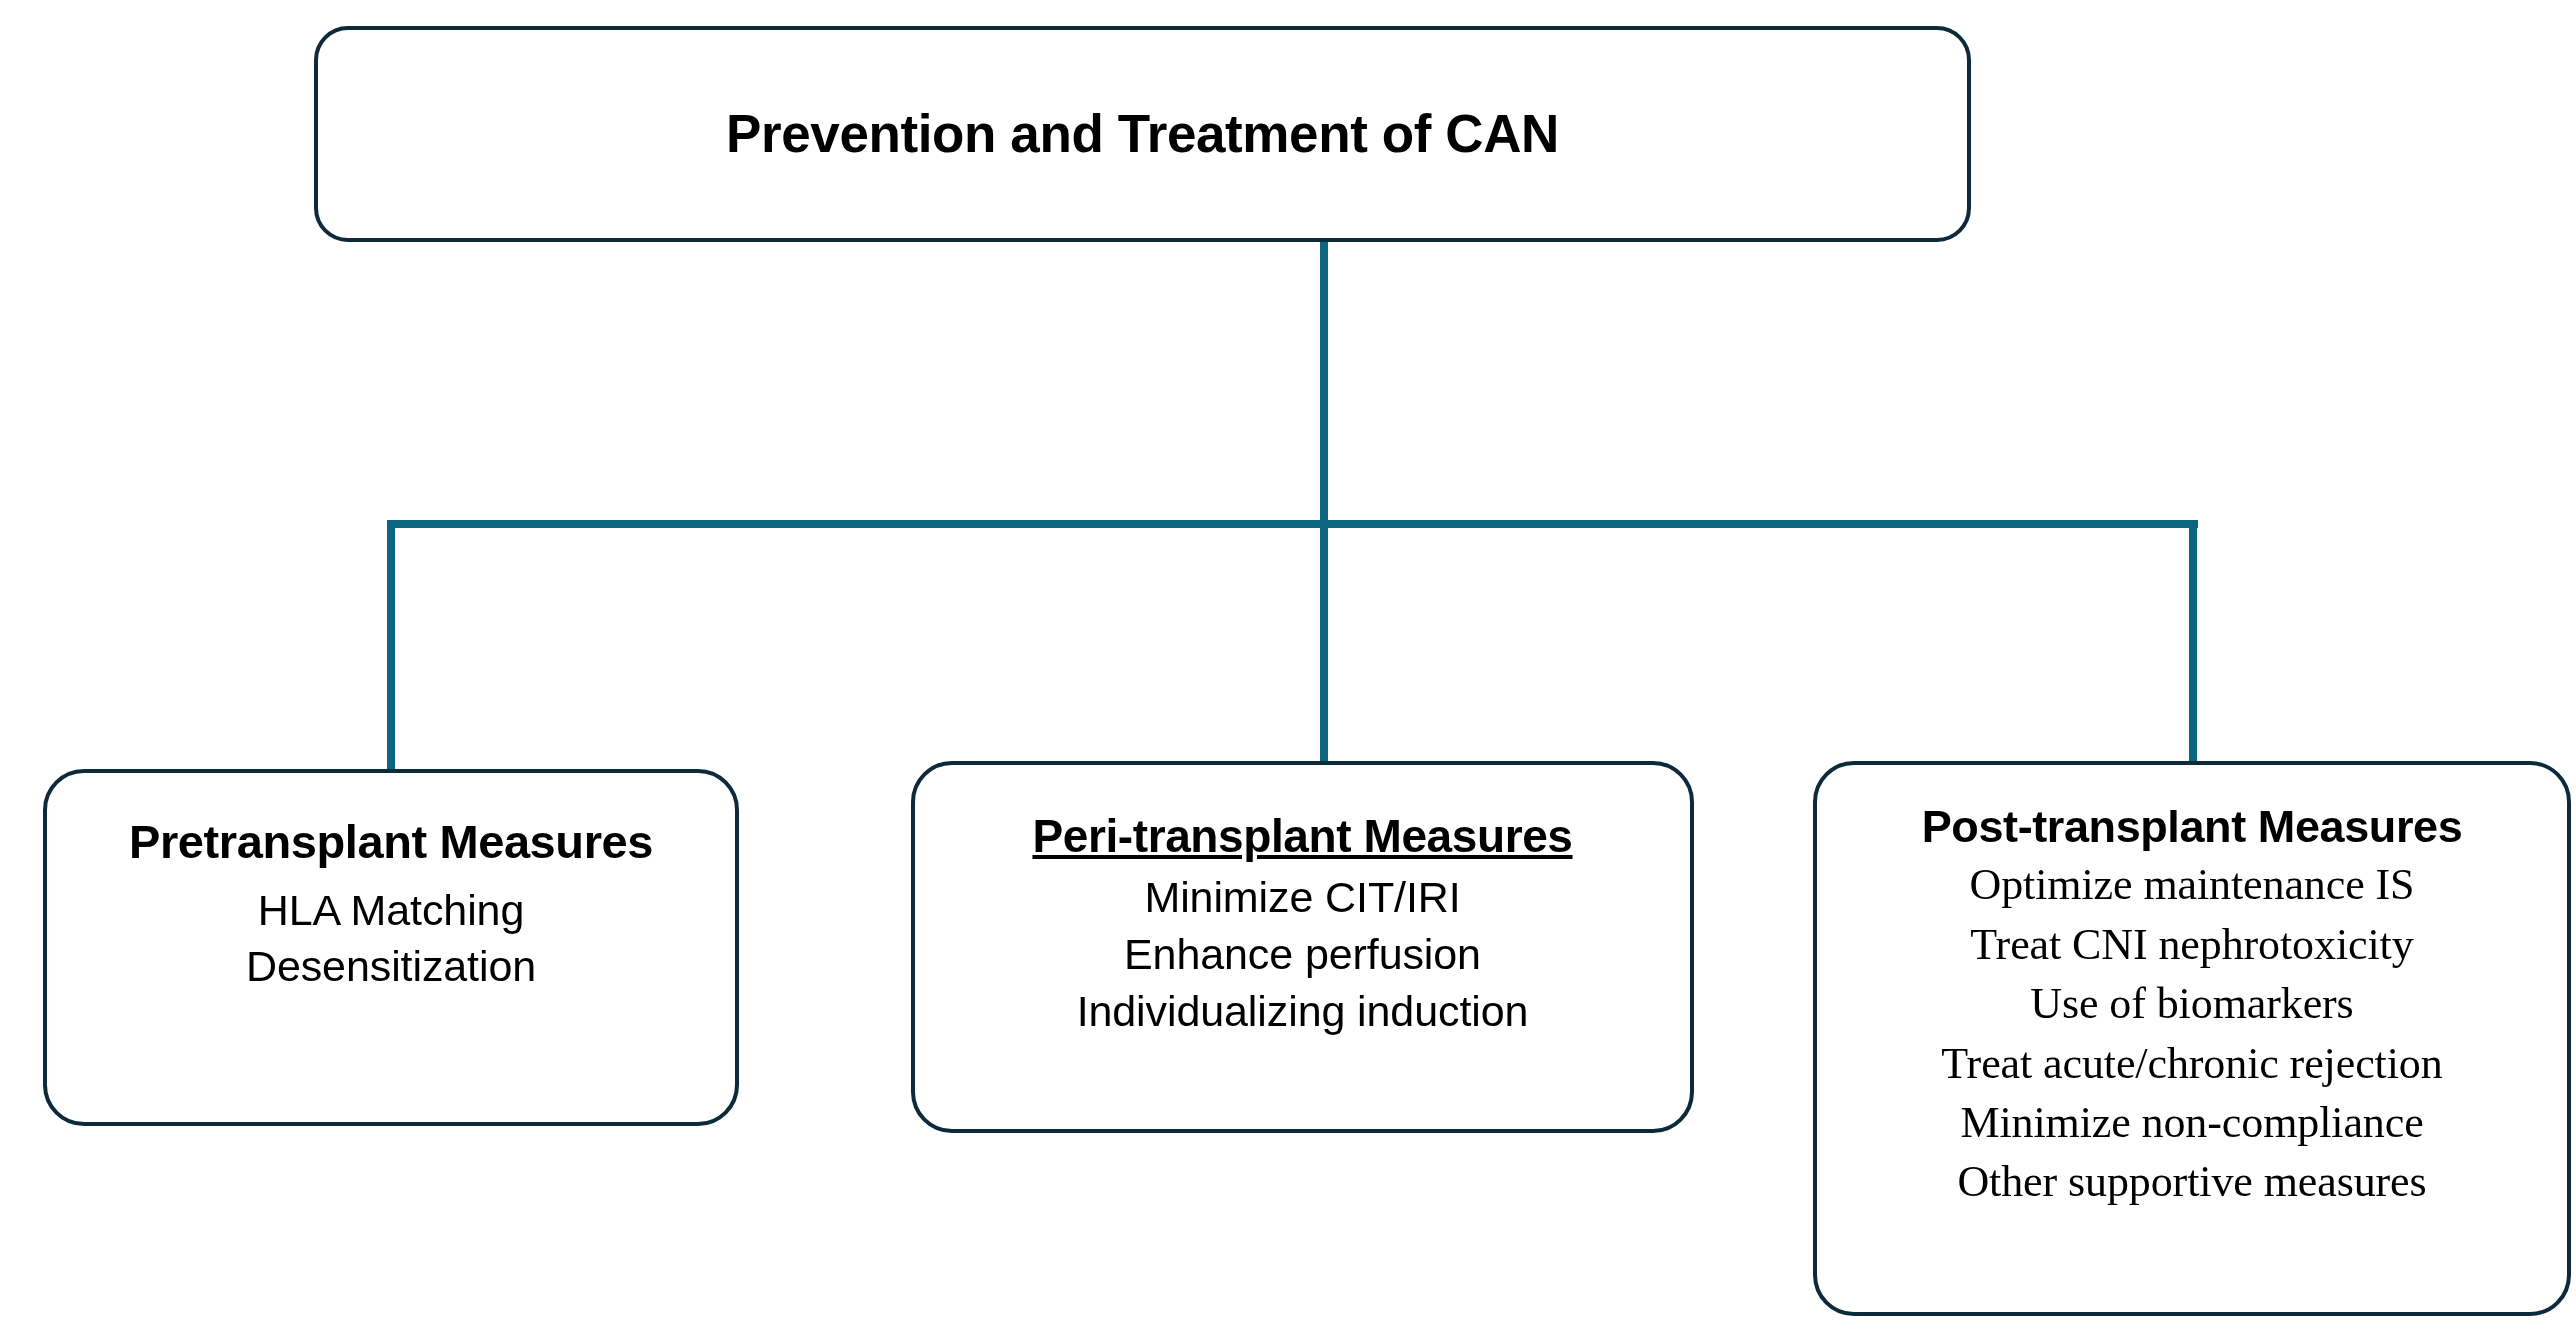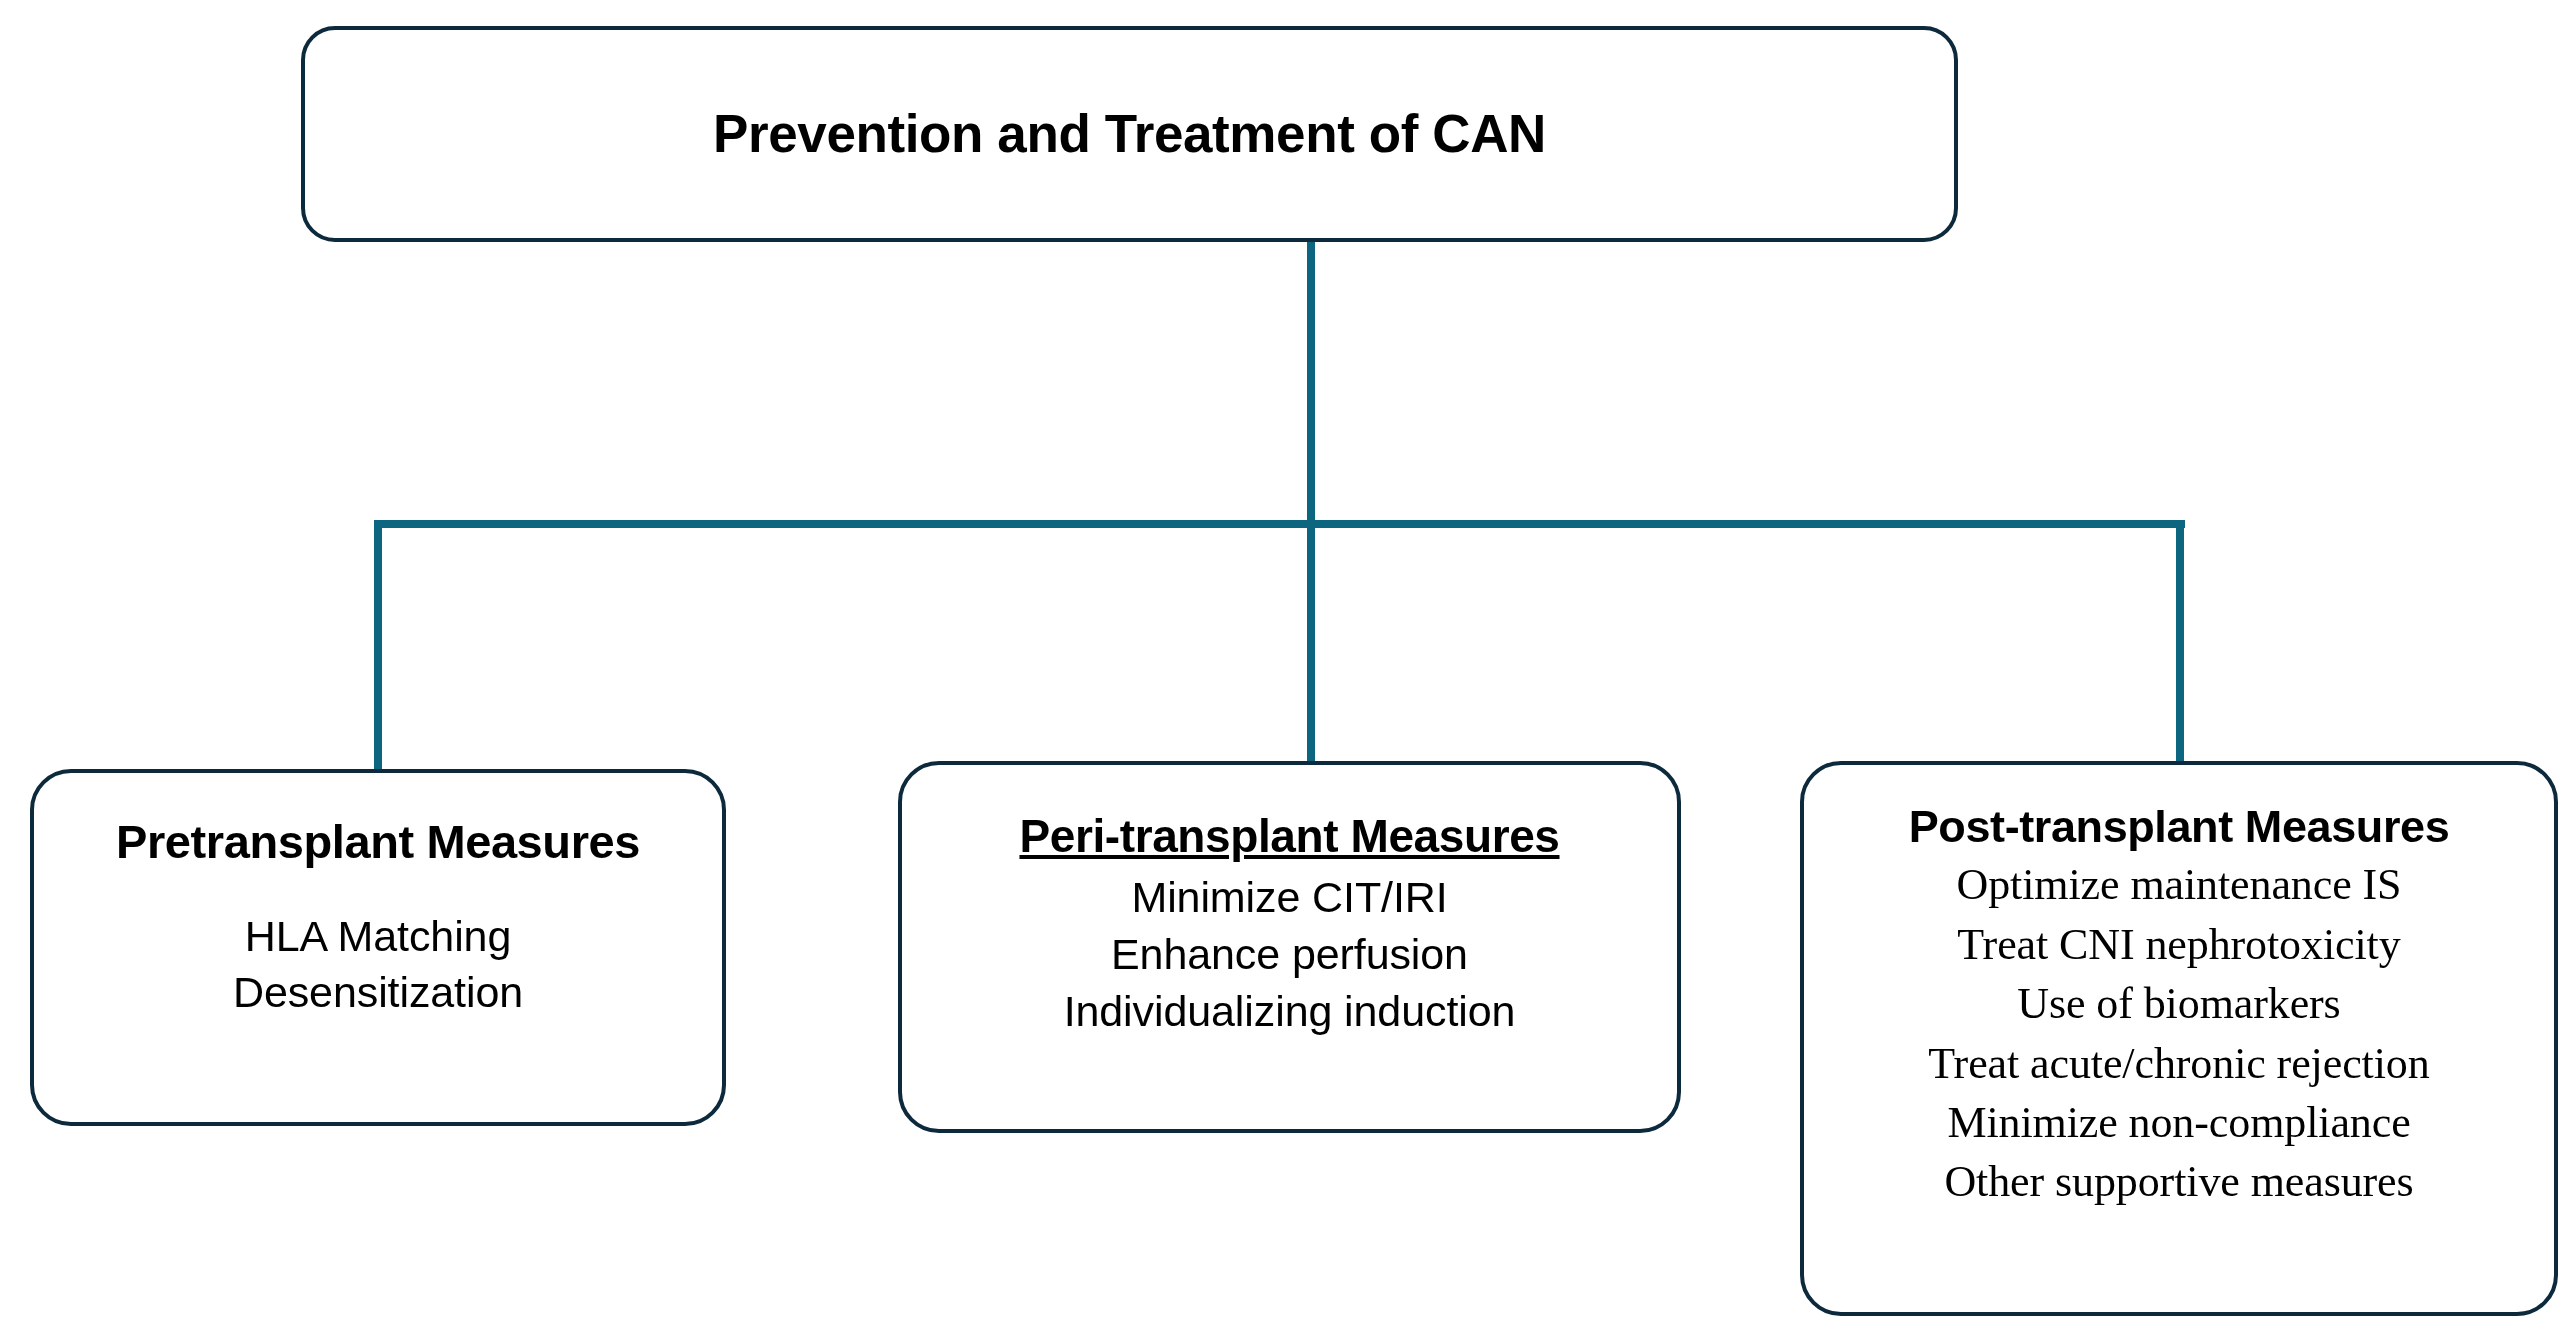--- a/index.html
+++ b/index.html
@@ -11,21 +11,21 @@
     width: 2576px;
     height: 1342px;
     position: relative;
     overflow: hidden;
     font-family: "Liberation Sans", sans-serif;
     -webkit-font-smoothing: antialiased;
   }
 
   #diagram-canvas {
     position: absolute;
-    left: 4px;
+    left: 17px;
     top: 0;
     width: 2136px;
     height: 1342px;
   }
 
   
   .connector {
     position: absolute;
     background: #0d6680;
   }
@@ -130,21 +130,21 @@
   }
   .node-line {
     font-size: 43px;
     font-weight: normal;
     line-height: 1.33;
     letter-spacing: -0.1px;
     white-space: nowrap;
   }
 
   #node-pretransplant .node-heading { font-size: 47px; }
-  #node-pretransplant .node-lines { margin-top: 33px; }
+  #node-pretransplant .node-lines { margin-top: 7px; }
   #node-pretransplant .node-line { line-height: 1.30; }
 
   #node-peritransplant .node-heading { font-size: 46px; text-decoration: underline; }
   #node-peritransplant .node-lines { margin-top: 6px; }
   #node-peritransplant .node-line { line-height: 1.33; }
 
   #node-posttransplant .node-heading { font-size: 45px; }
   #node-posttransplant .node-lines { margin-top: 3px; }
   #node-posttransplant .node-line { font-size: 44px; line-height: 1.35; font-family: Liberation Serif, serif; }
 </style>

